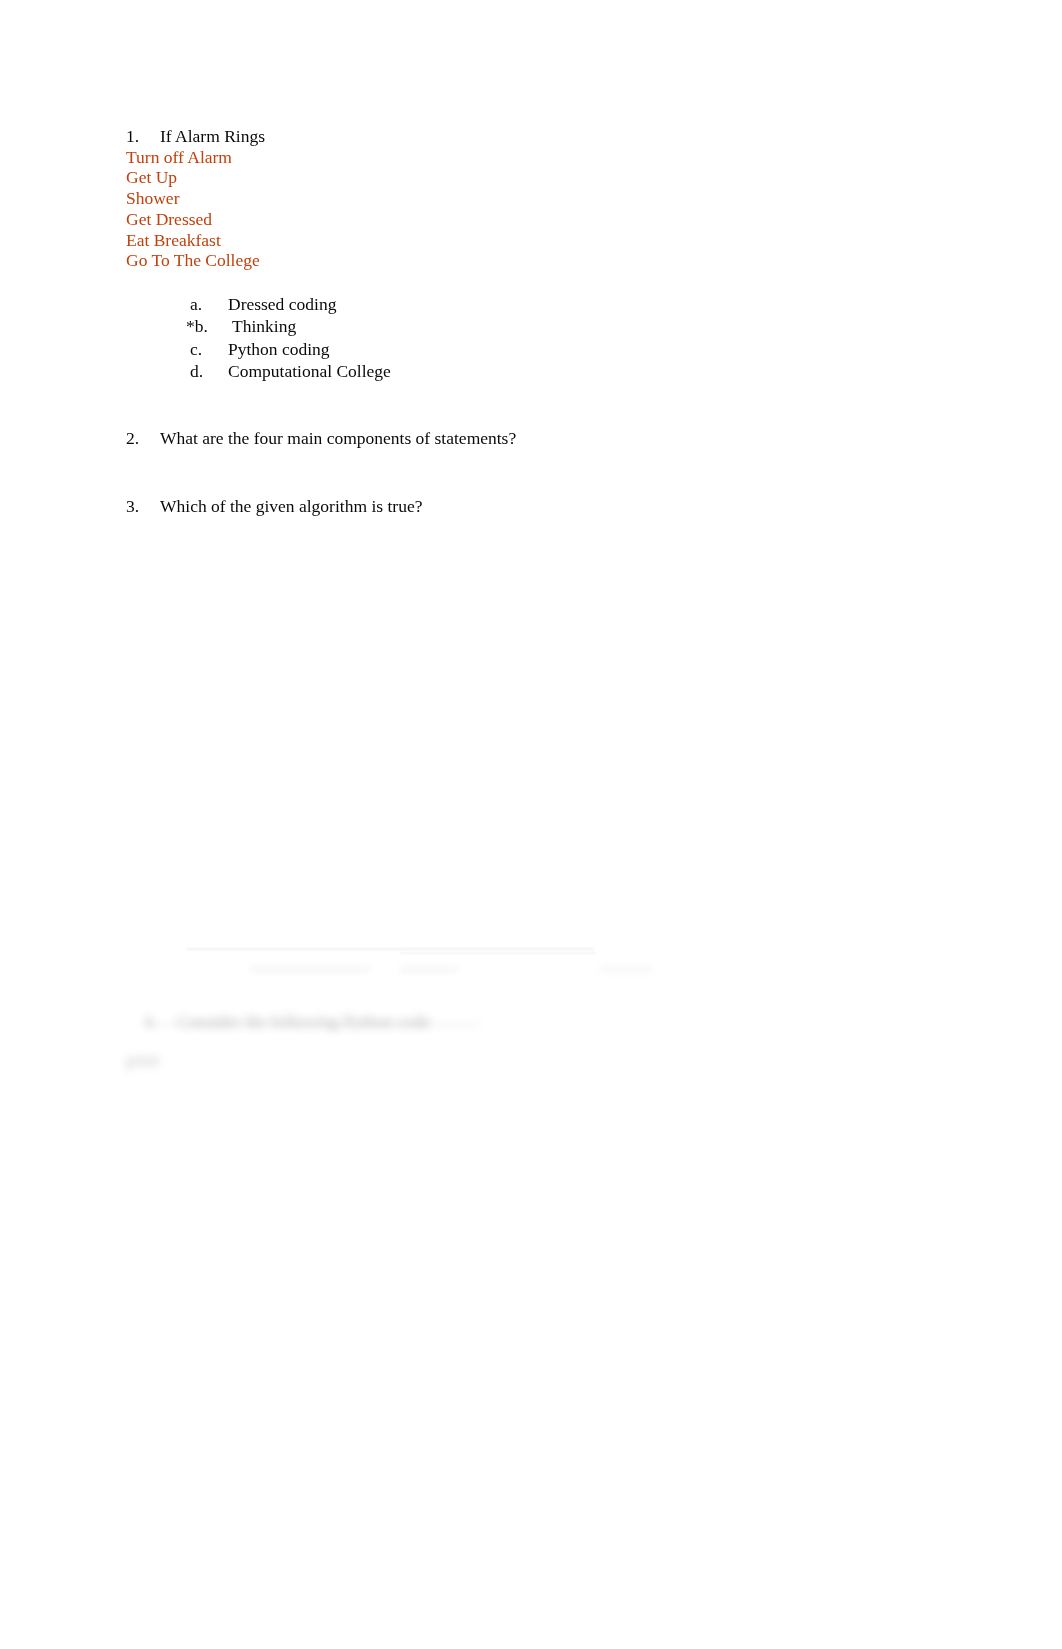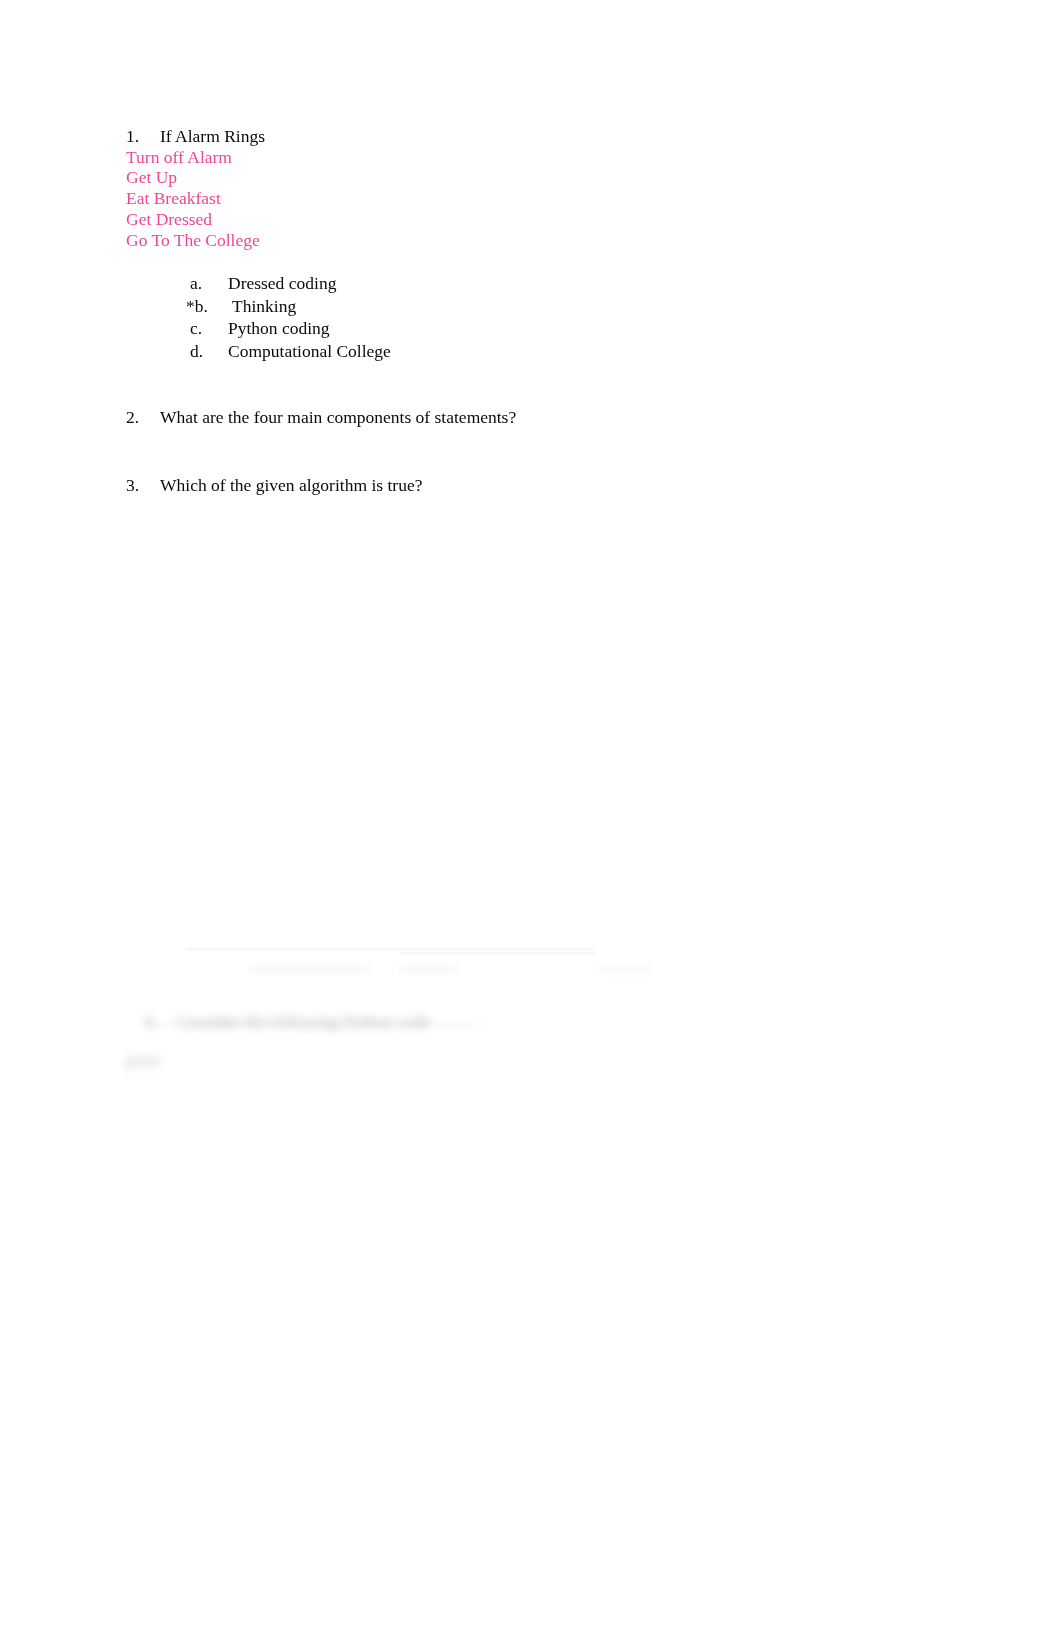--- a/index.html
+++ b/index.html
@@ -39,21 +39,21 @@
     width: 34px;
     text-align: left;
   }
   .q-text {
     display: block;
     padding-left: 34px;
   }
   .steps {
     font-size: 17.5px;
     line-height: 20.7px;
-    color: #ec4899;
+    color: #c2410c;
   }
   .steps div {
     white-space: pre;
   }
 
   
   .options {
     margin-top: 22px;
     padding-left: 64px;
     font-size: 17.5px;
@@ -137,22 +137,23 @@
   <div class="content">
 
     <div class="q-item">
       <span class="q-num">1.</span>
       <span class="q-text">If Alarm Rings</span>
     </div>
 
     <div class="steps">
       <div>Turn off Alarm</div>
       <div>Get Up</div>
+      <div>Shower</div>
+      <div>Get Dressed</div>
       <div>Eat Breakfast</div>
-      <div>Get Dressed</div>
       <div>Go To The College</div>
     </div>
 
     <div class="options">
       <div class="option">
         <span class="marker">a.</span>
         <span class="label">Dressed coding</span>
       </div>
       <div class="option correct">
         <span class="marker">*b.</span>

